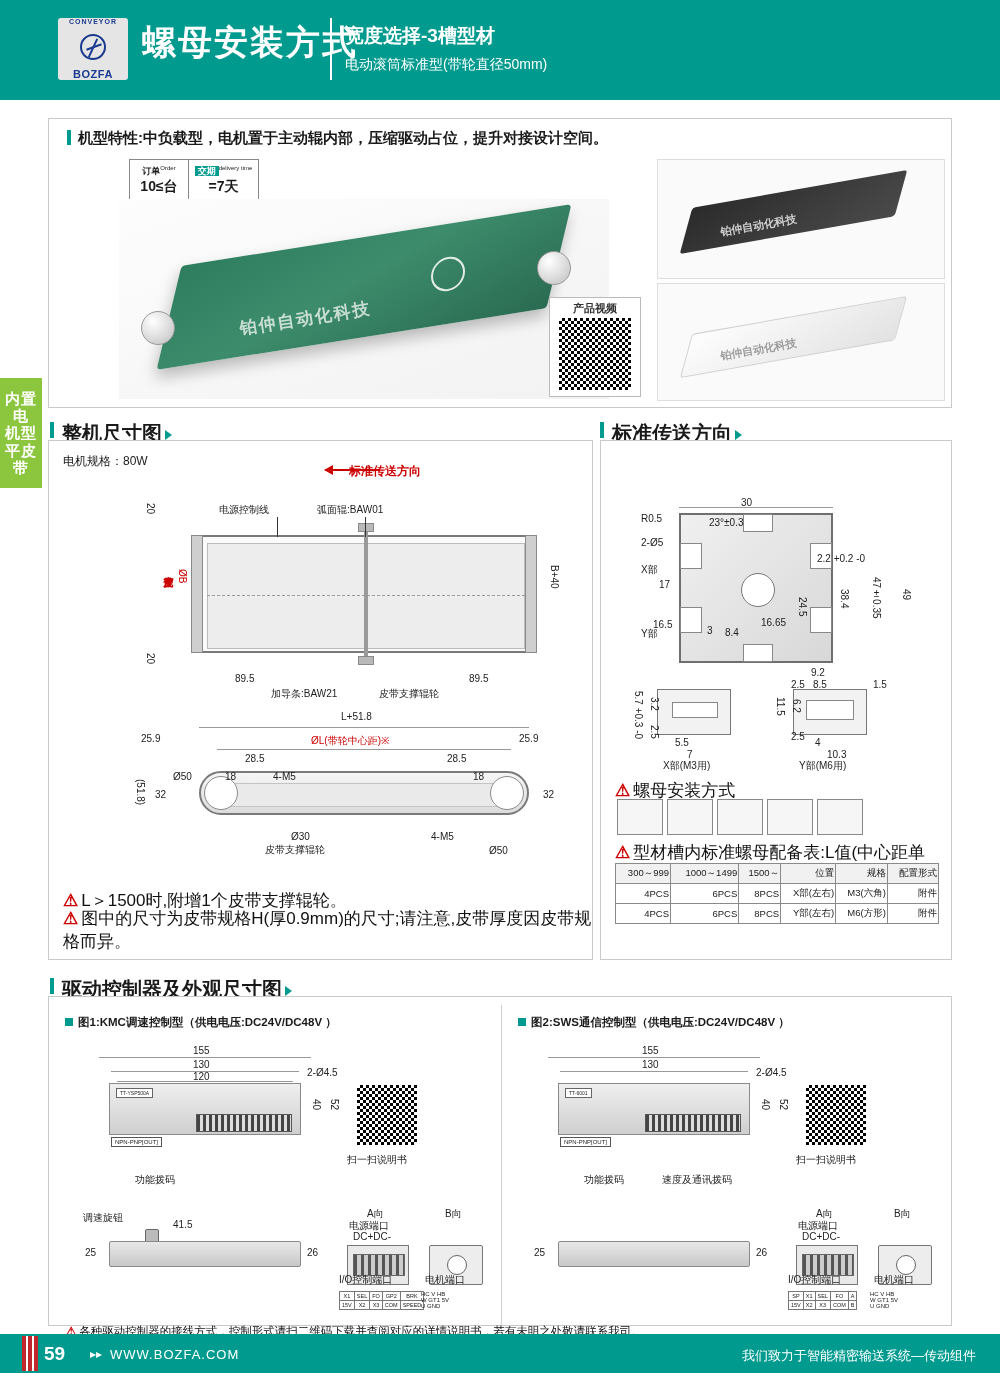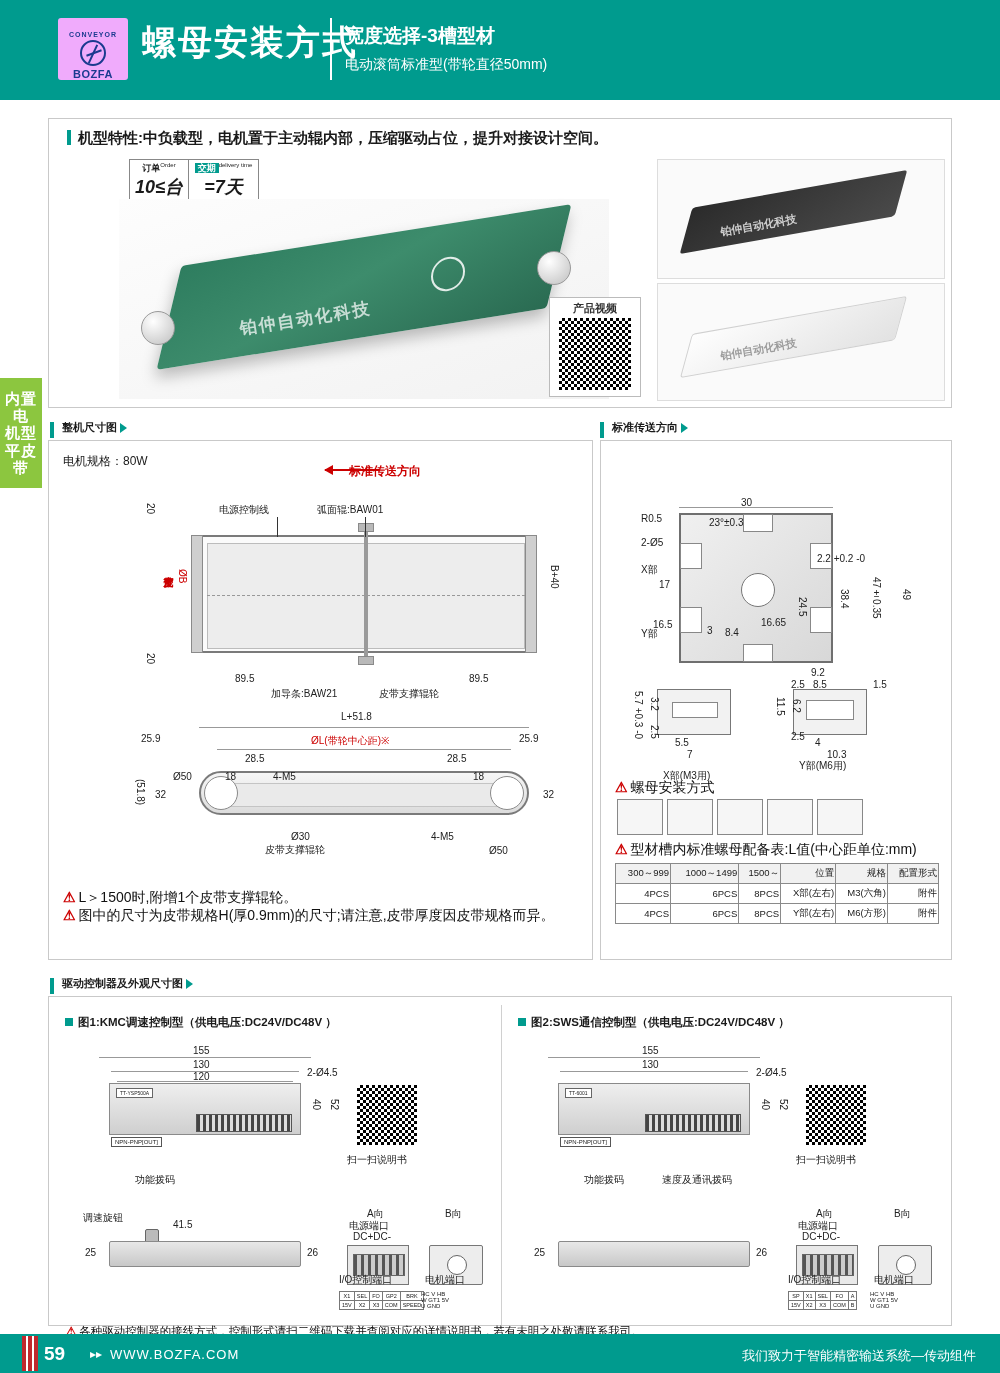--- a/index.html
+++ b/index.html
@@ -11,22 +11,22 @@
     color:#1a1a1a;
     overflow:hidden;
   }
   
   .header {
     position:absolute; left:0; top:0; width:1000px; height:100px;
     background:#009b8e;
   }
   .logo-box {
     position:absolute; left:58px; top:18px; width:70px; height:62px;
-    background:#f0abfc; border-radius:3px; display:flex; flex-direction:column;
-    align-items:center; justify-content:flex-end;
+    background:#e5e5e5; border-radius:3px; display:flex; flex-direction:column;
+    align-items:center; justify-content:space-between;
   }
   .logo-top { font-size:7px; letter-spacing:1px; color:#1a3a8f; font-weight:bold; }
   .logo-circle {
     width:26px; height:26px; border-radius:50%; border:2px solid #1a3a8f;
     margin:2px 0; position:relative;
   }
   .logo-circle:before{
     content:""; position:absolute; left:50%; top:2px; width:2px; height:20px;
     background:#1a3a8f; transform:translateX(-50%) rotate(25deg);
   }
@@ -50,21 +50,21 @@
   }
   
   .side-tab {
     position:absolute; left:0; top:378px; width:42px; height:110px;
     background:#8cc63f; color:#fff; font-size:15px; font-weight:bold;
     display:flex; align-items:center; justify-content:center; text-align:center;
     line-height:1.15; letter-spacing:1px;
   }
   
   .panel { position:absolute; border:1px solid #c9c9c9; background:#fff; }
-  .sec-title { position:absolute; font-size:11px; font-weight:bold; color:#1a1a1a; }
+  .sec-title { position:absolute; font-size:20px; font-weight:bold; color:#1a1a1a; }
   .sec-bar { position:absolute; width:4px; height:16px; background:#009b8e; }
   .arrow-tri {
     display:inline-block; width:0; height:0; border-left:7px solid #009b8e;
     border-top:5px solid transparent; border-bottom:5px solid transparent;
     margin-left:3px; vertical-align:middle;
   }
   
   #feature-panel { left:48px; top:118px; width:904px; height:290px; }
   .feature-title {
     position:absolute; left:18px; top:10px; font-size:15px; font-weight:bold;
@@ -80,21 +80,21 @@
   .ob-left {
     width:60px; background:#fff; border:1px solid #888; display:flex;
     flex-direction:column; align-items:center; justify-content:center;
   }
   .ob-right {
     width:70px; background:#fff; border:1px solid #888; border-left:none;
     display:flex; flex-direction:column; align-items:center; justify-content:center;
   }
   .ob-tag { font-size:9px; font-weight:bold; }
   .ob-tag sup { font-size:6px; font-weight:normal; }
-  .ob-val { font-size:18px; font-weight:bold;font-style:italic; }
+  .ob-val { font-size:14px; font-weight:bold; }
   .photo-main {
     position:absolute; left:70px; top:80px; width:490px; height:200px;
     background:linear-gradient(160deg,#fdfdfd 0%, #f2f2f2 100%);
   }
   .belt {
     position:absolute; left:50px; top:38px; width:390px; height:100px;
     background:linear-gradient(155deg,#2e7d5f 0%, #3d8c6c 45%, #2a6b52 100%);
     transform:skewY(-9deg) skewX(-14deg);
     border-radius:4px;
     box-shadow:0 8px 14px rgba(0,0,0,.25);
@@ -196,21 +196,21 @@
   }
   .bv-roller {
     position:absolute; width:34px; height:34px; border-radius:50%;
     border:1px solid #8a8a8a; background:#fff;
   }
   .bv-inner { position:absolute; left:20px; top:10px; width:290px; height:24px; background:#eaeaea; border:1px solid #c4c4c4;}
   .dimtxt { position:absolute; font-size:10px; color:#222; }
   .hline { position:absolute; background:#999; height:1px; }
   .leader { position:absolute; background:#333; height:1px; }
   .warn {
-    position:absolute; font-size:14px; color:#111;
+    position:absolute; font-size:17px; color:#111;
   }
   .warn .wi { color:#cc0000; font-weight:bold; margin-right:3px; }
   
   .prof-shape {
     position:absolute; left:78px; top:72px; width:154px; height:150px;
     background:linear-gradient(135deg,#f0f0f0,#d8d8d8); border:2px solid #6f6f6f;
   }
   .prof-slot {
     position:absolute; background:#fff; border:1px solid #888;
   }
@@ -452,21 +452,21 @@
   <div class="dimtxt" style="left:300px; top:148px; writing-mode:vertical-rl;">49</div>
 
   <div class="detail-box" style="left:56px; top:248px; width:74px; height:46px;">
     <div class="prof-slot" style="left:14px; top:12px; width:46px; height:16px;"></div>
   </div>
   <div class="dimtxt" style="left:32px; top:250px; writing-mode:vertical-rl;">5.7 +0.3 -0</div>
   <div class="dimtxt" style="left:48px; top:256px; writing-mode:vertical-rl;">3.2</div>
   <div class="dimtxt" style="left:48px; top:284px; writing-mode:vertical-rl;">2.5</div>
   <div class="dimtxt" style="left:74px; top:296px;">5.5</div>
   <div class="dimtxt" style="left:86px; top:308px;">7</div>
-  <div class="dimtxt" style="left:62px; top:318px;margin-top:10px;">X部(M3用)</div>
+  <div class="dimtxt" style="left:62px; top:318px;">X部(M3用)</div>
 
   <div class="detail-box" style="left:192px; top:248px; width:74px; height:46px;">
     <div class="prof-slot" style="left:12px; top:10px; width:48px; height:20px;"></div>
   </div>
   <div class="dimtxt" style="left:210px; top:226px;">9.2</div>
   <div class="dimtxt" style="left:212px; top:238px;">8.5</div>
   <div class="dimtxt" style="left:272px; top:238px;">1.5</div>
   <div class="dimtxt" style="left:174px; top:256px; writing-mode:vertical-rl;">11.5</div>
   <div class="dimtxt" style="left:190px; top:258px; writing-mode:vertical-rl;">6.2</div>
   <div class="dimtxt" style="left:190px; top:238px;">2.5</div>

